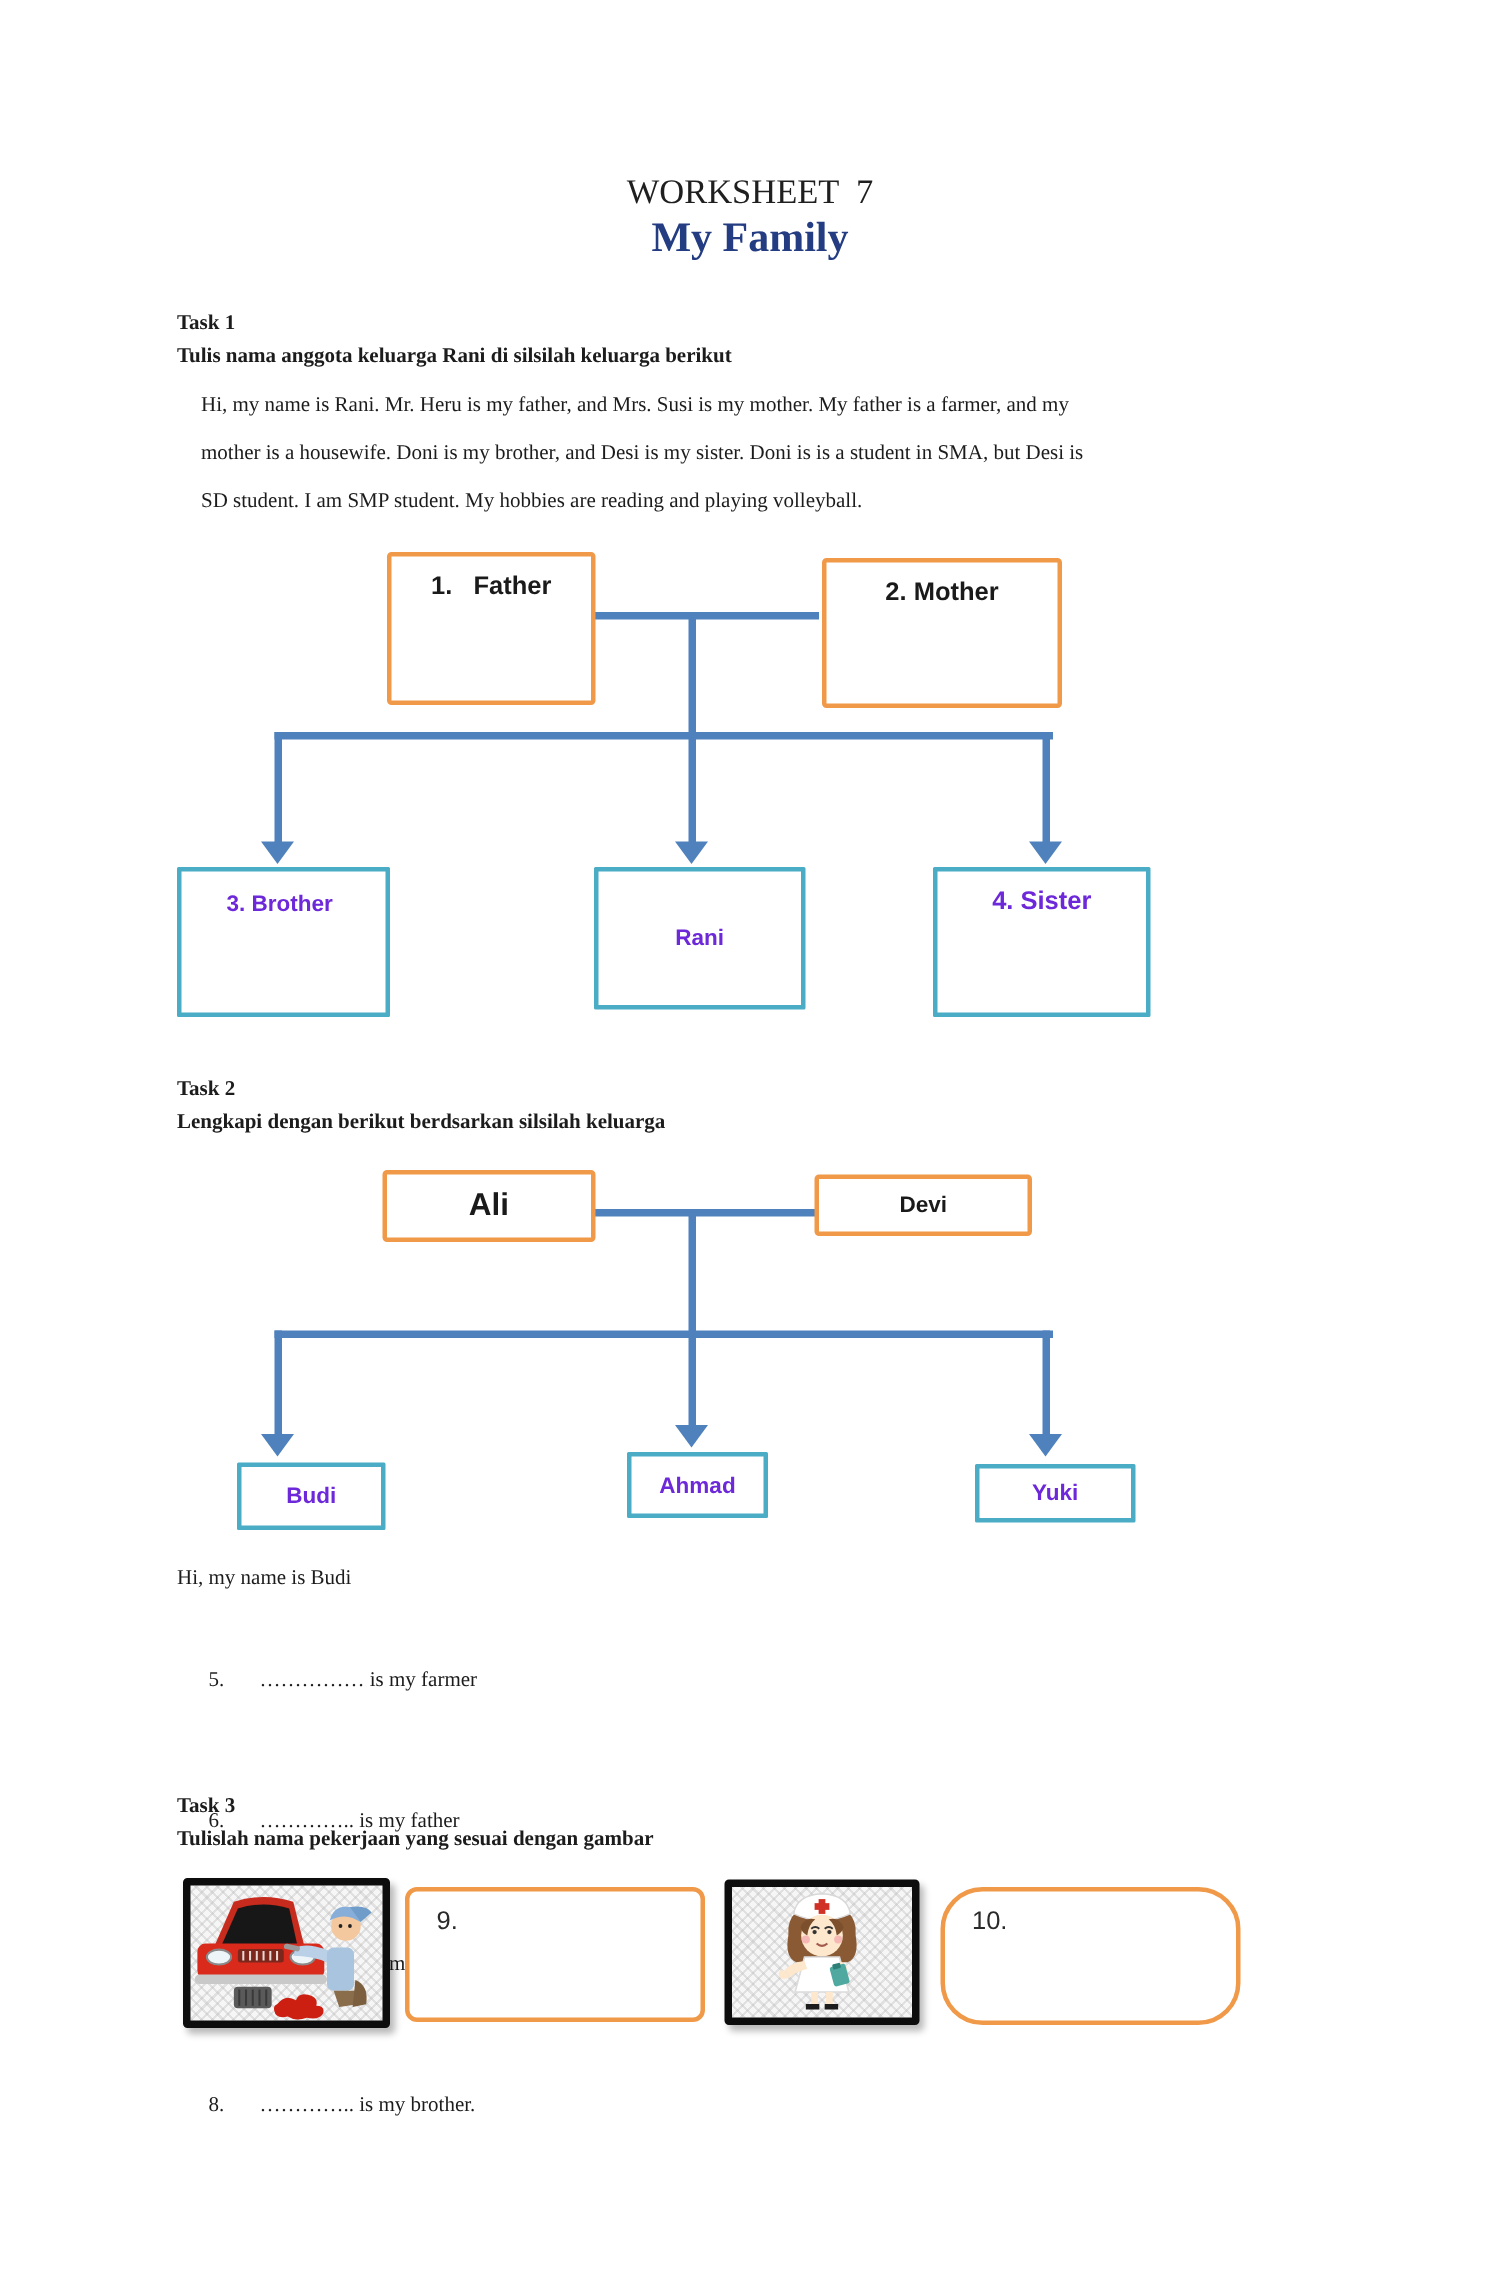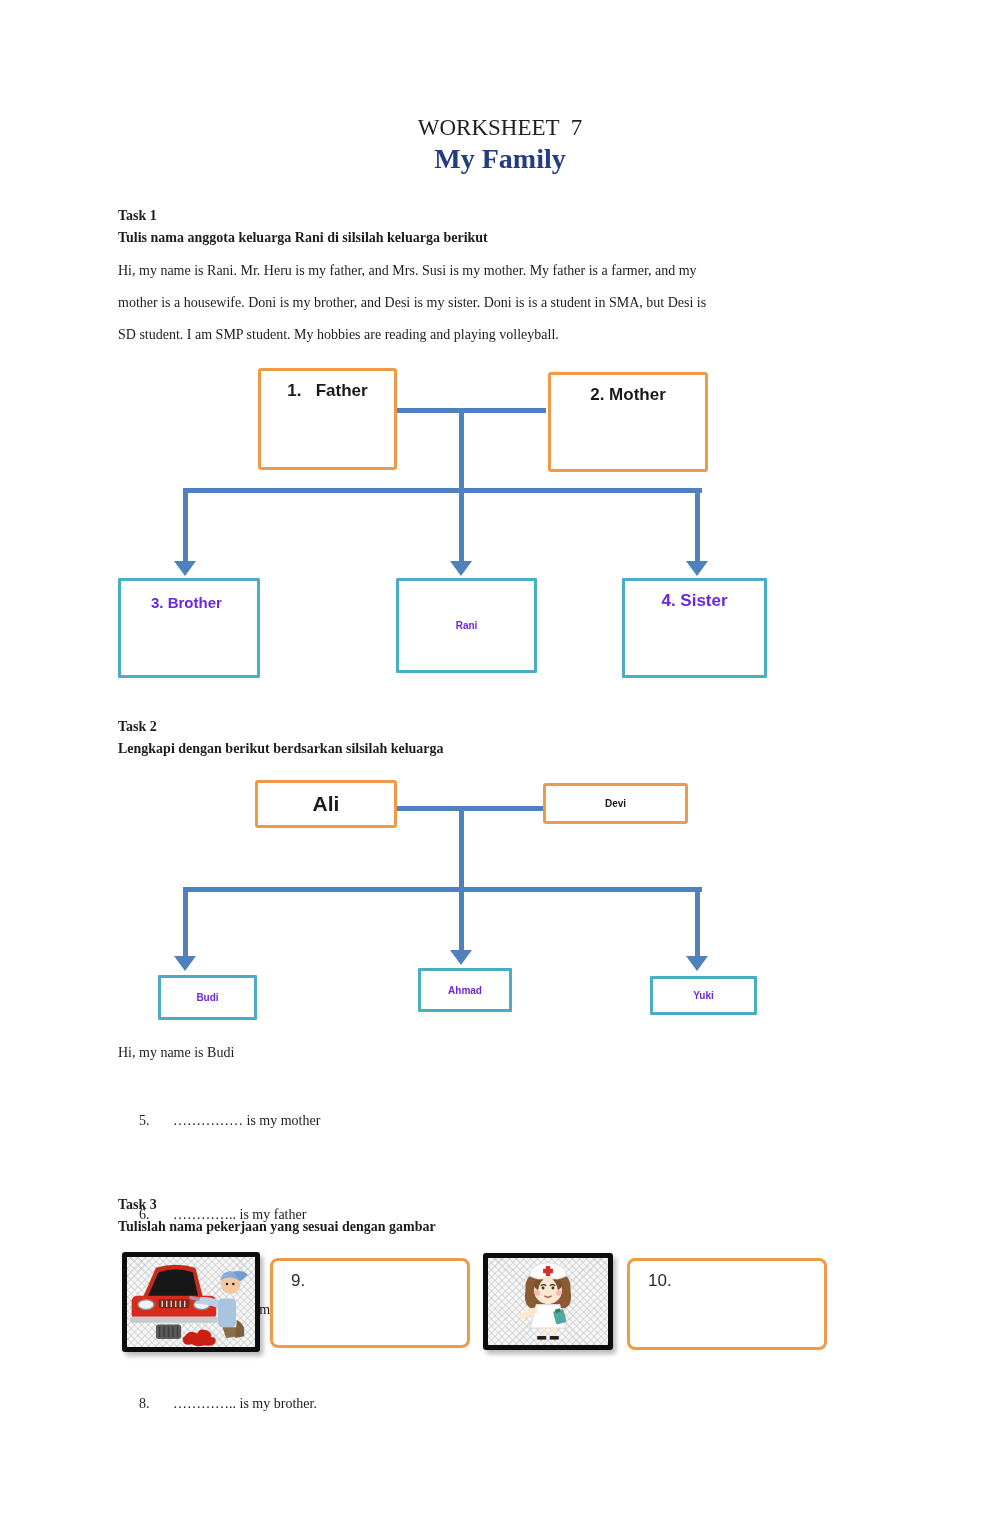--- a/index.html
+++ b/index.html
@@ -10,32 +10,32 @@
   .ws-title{position:absolute;left:0;top:115px;width:1000px;text-align:center;
             font-size:23px;color:#1f1f1f;white-space:pre;}
   .ws-subtitle{position:absolute;left:0;top:143px;width:1000px;text-align:center;
                font-size:28px;font-weight:bold;color:#233C82;}
 
   
   .textblock{position:absolute;left:118px;width:770px;font-size:14px;}
   .task-head{font-weight:bold;line-height:22px;}
   .task-instr{font-weight:bold;line-height:22px;}
   .para{margin-top:6px;}
-  .para div{line-height:32px;white-space:pre;}
+  .para div{line-height:32px;white-space:pre;margin-left:16px;}
 
   
   .obox{position:absolute;background:#fff;border:3px solid #F09A49;border-radius:3px;
         font-family:"Liberation Sans", sans-serif;font-weight:bold;color:#1a1a1a;
         box-sizing:border-box;}
   .cbox{position:absolute;background:#fff;border:3px solid #4BACC6;border-radius:1px;
         font-family:"Liberation Sans", sans-serif;font-weight:bold;color:#6d28d9;
         box-sizing:border-box;}
   .lbl-topcenter{display:block;text-align:center;padding-top:10px;font-size:17px;white-space:pre;}
   .lbl-topleft{display:block;text-align:left;padding:13px 0 0 30px;font-size:15px;}
-  .lbl-middle{display:flex;align-items:center;justify-content:center;height:100%;font-size:10px;}
+  .lbl-middle{display:flex;align-items:center;justify-content:center;height:100%;font-size:15px;}
   .lbl-big{display:flex;align-items:center;justify-content:center;height:100%;font-size:21px;}
 
   
   .hline,.vline{position:absolute;background:#4F81BD;}
   .arrowhead{position:absolute;width:0;height:0;
              border-left:11px solid transparent;border-right:11px solid transparent;
              border-top:15px solid #4F81BD;}
 
   
   .q-row{line-height:31.5px;white-space:pre;}
@@ -131,21 +131,21 @@
   <div class="cbox" style="left:418px;top:968px;width:94px;height:44px;">
     <span class="lbl-middle">Ahmad</span>
   </div>
   <div class="cbox" style="left:650px;top:976px;width:107px;height:39px;">
     <span class="lbl-middle">Yuki</span>
   </div>
 
   <div class="textblock" style="top:1042px;">
     <div style="line-height:22px;margin-bottom:9px;">Hi, my name is Budi</div>
     <div class="q-row">
-      <span class="q-num">5.</span><span>…………… is my mother</span>
+      <span class="q-num">5.</span><span>…………… is my farmer</span>
     </div>
     <div class="q-row">
       <span class="q-num">6.</span><span>………….. is my father</span>
     </div>
     <div class="q-row">
       <span class="q-num">7.</span><span>…………… is my sister</span>
     </div>
     <div class="q-row">
       <span class="q-num">8.</span><span>………….. is my brother.</span>
     </div>
@@ -232,17 +232,17 @@
       <rect x="72" y="58" width="12" height="15" rx="2" fill="#4fa9a1" transform="rotate(-15 78 65)"></rect>
       <rect x="74.5" y="56.5" width="6" height="4" rx="1" fill="#2e7f78" transform="rotate(-15 78 65)"></rect>
 
       <rect x="57" y="78" width="5" height="9" fill="#fde7cd"></rect>
       <rect x="68" y="78" width="5" height="9" fill="#fde7cd"></rect>
       <path d="M53 87 h10 v4 h-10 Z" fill="#1d1d1d"></path>
       <path d="M67 87 h10 v4 h-10 Z" fill="#1d1d1d"></path>
     </svg>
   </div>
 
-  <div class="ansbox" style="left:627px;top:1258px;width:200px;height:92px;">
+  <div class="ansbox" style="left:627px;top:1258px;width:200px;height:92px;border-radius:28px;">
     <span>10.</span>
   </div>
 
 </div>
 
 </body></html>

